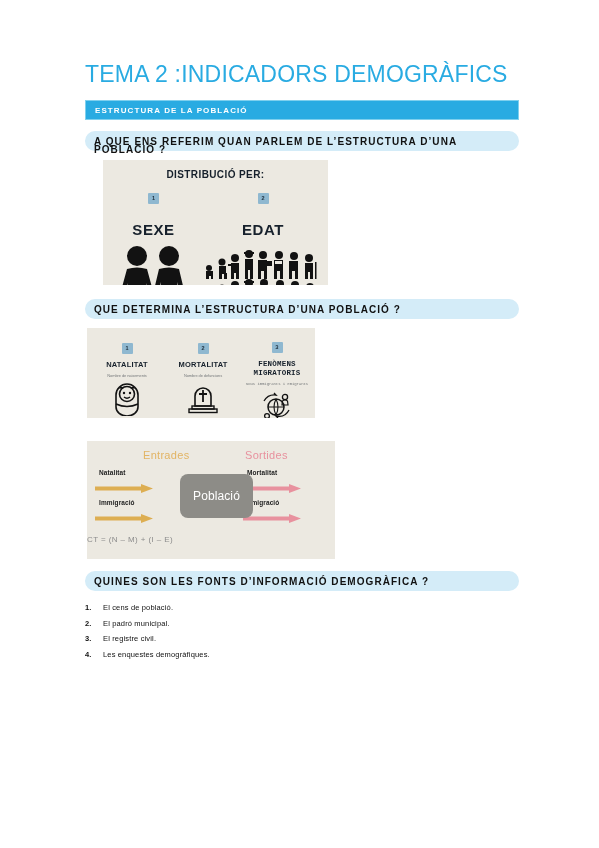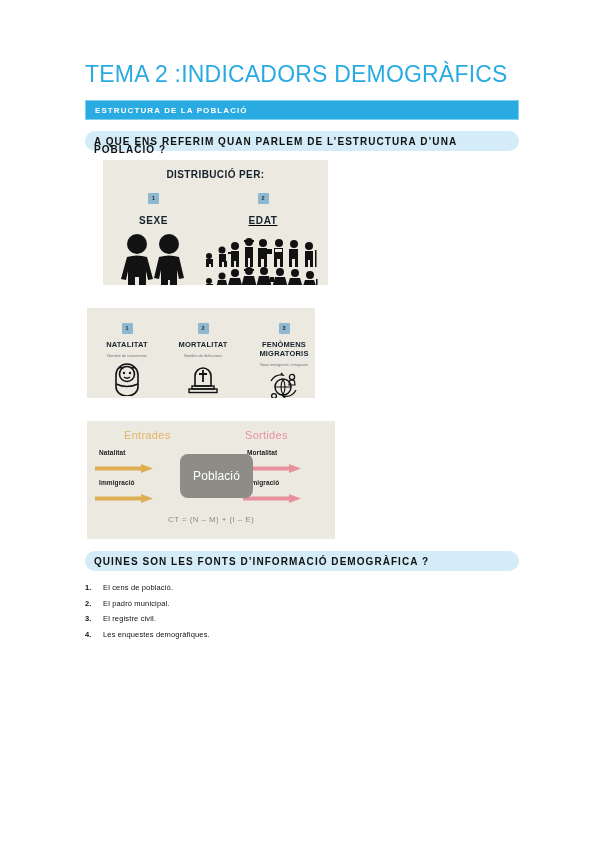--- a/index.html
+++ b/index.html
@@ -103,46 +103,46 @@
     line-height: 11px;
     text-align: center;
     border-radius: 1px;
   }
   .dist-col {
     position: absolute;
     top: 26px;
     text-align: center;
   }
   .dist-col.sexe  { left: 8px;  width: 85px; }
-  .dist-col.edat  { left: 100px; width: 120px; text-decoration: underline; }
+  .dist-col.edat  { left: 100px; width: 120px; }
   .dist-label {
     display: block;
-    margin-top: 11px;
-    font-size: 10px;
+    margin-top: 17px;
+    font-size: 15px;
     font-weight: bold;
     color: #17212c;
     letter-spacing: 0.6px;
   }
   .people-row { margin-top: 6px; }
 
   
   .panel-determina {
     margin-left: 2px;
     width: 228px;
     height: 90px;
   }
   .det-col {
     position: absolute;
     top: 8px;
     text-align: center;
     width: 76px;
   }
   .det-col.c1 { left: 2px; }
   .det-col.c2 { left: 78px; }
-  .det-col.c3 { left: 159px; }
+  .det-col.c3 { left: 152px; font-family: Liberation Mono, monospace; }
   .det-title {
     display: block;
     margin-top: 6px;
     font-size: 7.5px;
     font-weight: bold;
     color: #17212c;
     letter-spacing: 0.2px;
     line-height: 9px;
   }
   .det-sub {
@@ -161,21 +161,21 @@
     margin-left: 2px;
     width: 248px;
     height: 118px;
   }
   .flow-head {
     position: absolute;
     top: 8px;
     font-size: 11px;
     letter-spacing: 0.3px;
   }
-  .flow-head.entrades { left: 3px; color: #e2b464; padding-left: 34px; }
+  .flow-head.entrades { left: 22px; color: #e2b464; padding-left: 34px; }
   .flow-head.sortides { left: 158px; color: #e8919e; }
   .flow-label {
     position: absolute;
     font-size: 6.5px;
     font-weight: bold;
     color: #222222;
     letter-spacing: 0.1px;
   }
   .fl-nat  { left: 12px;  top: 28px; }
   .fl-imm  { left: 12px;  top: 58px; }
@@ -203,21 +203,20 @@
     display: flex;
     align-items: center;
     justify-content: center;
     letter-spacing: 0.1px;
     margin-left: 17px;
   }
   .formula {
     position: absolute;
     top: 94px;
     left: 0; right: 0;
-    text-align: center;
     font-size: 8px;
     color: #8c8c8c;
     letter-spacing: 0.4px;
   }
 
   
   .sources-list {
     margin: 12px 0 0 0;
     padding: 0;
     list-style: none;
@@ -356,20 +355,21 @@
                   <rect x="112" y="14" width="1.5" height="15"></rect>
               </g>
             </g>
           </svg>
         </div>
       </div>
     </div>
 
     <div class="gap-lg"></div>
 
+    <div class="question-bar">QUE DETERMINA L’ESTRUCTURA D’UNA POBLACIÓ ?</div>
 
     <div class="figure-panel panel-determina">
 
       <div class="det-col c1">
         <span class="badge">1</span>
         <span class="det-title">NATALITAT</span>
         <span class="det-sub">Nombre de naixements</span>
         <div class="det-icon">
           <svg width="30" height="34" viewBox="0 0 30 34" aria-hidden="true">
             <path d="M4 13 a11 11 0 0 1 22 0 v12 a11 9 0 0 1 -22 0 z" fill="none" stroke="#121212" stroke-width="1.6"></path>

